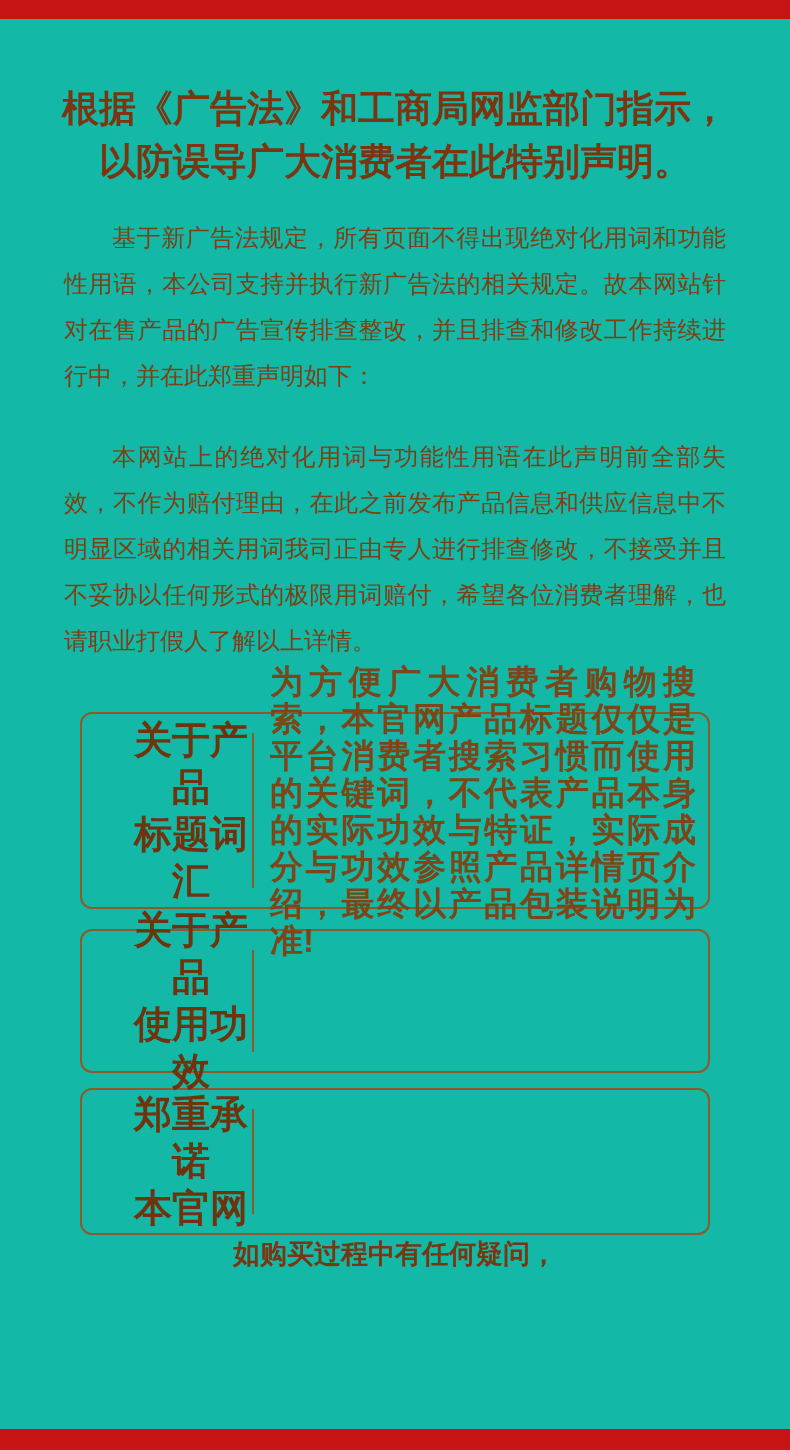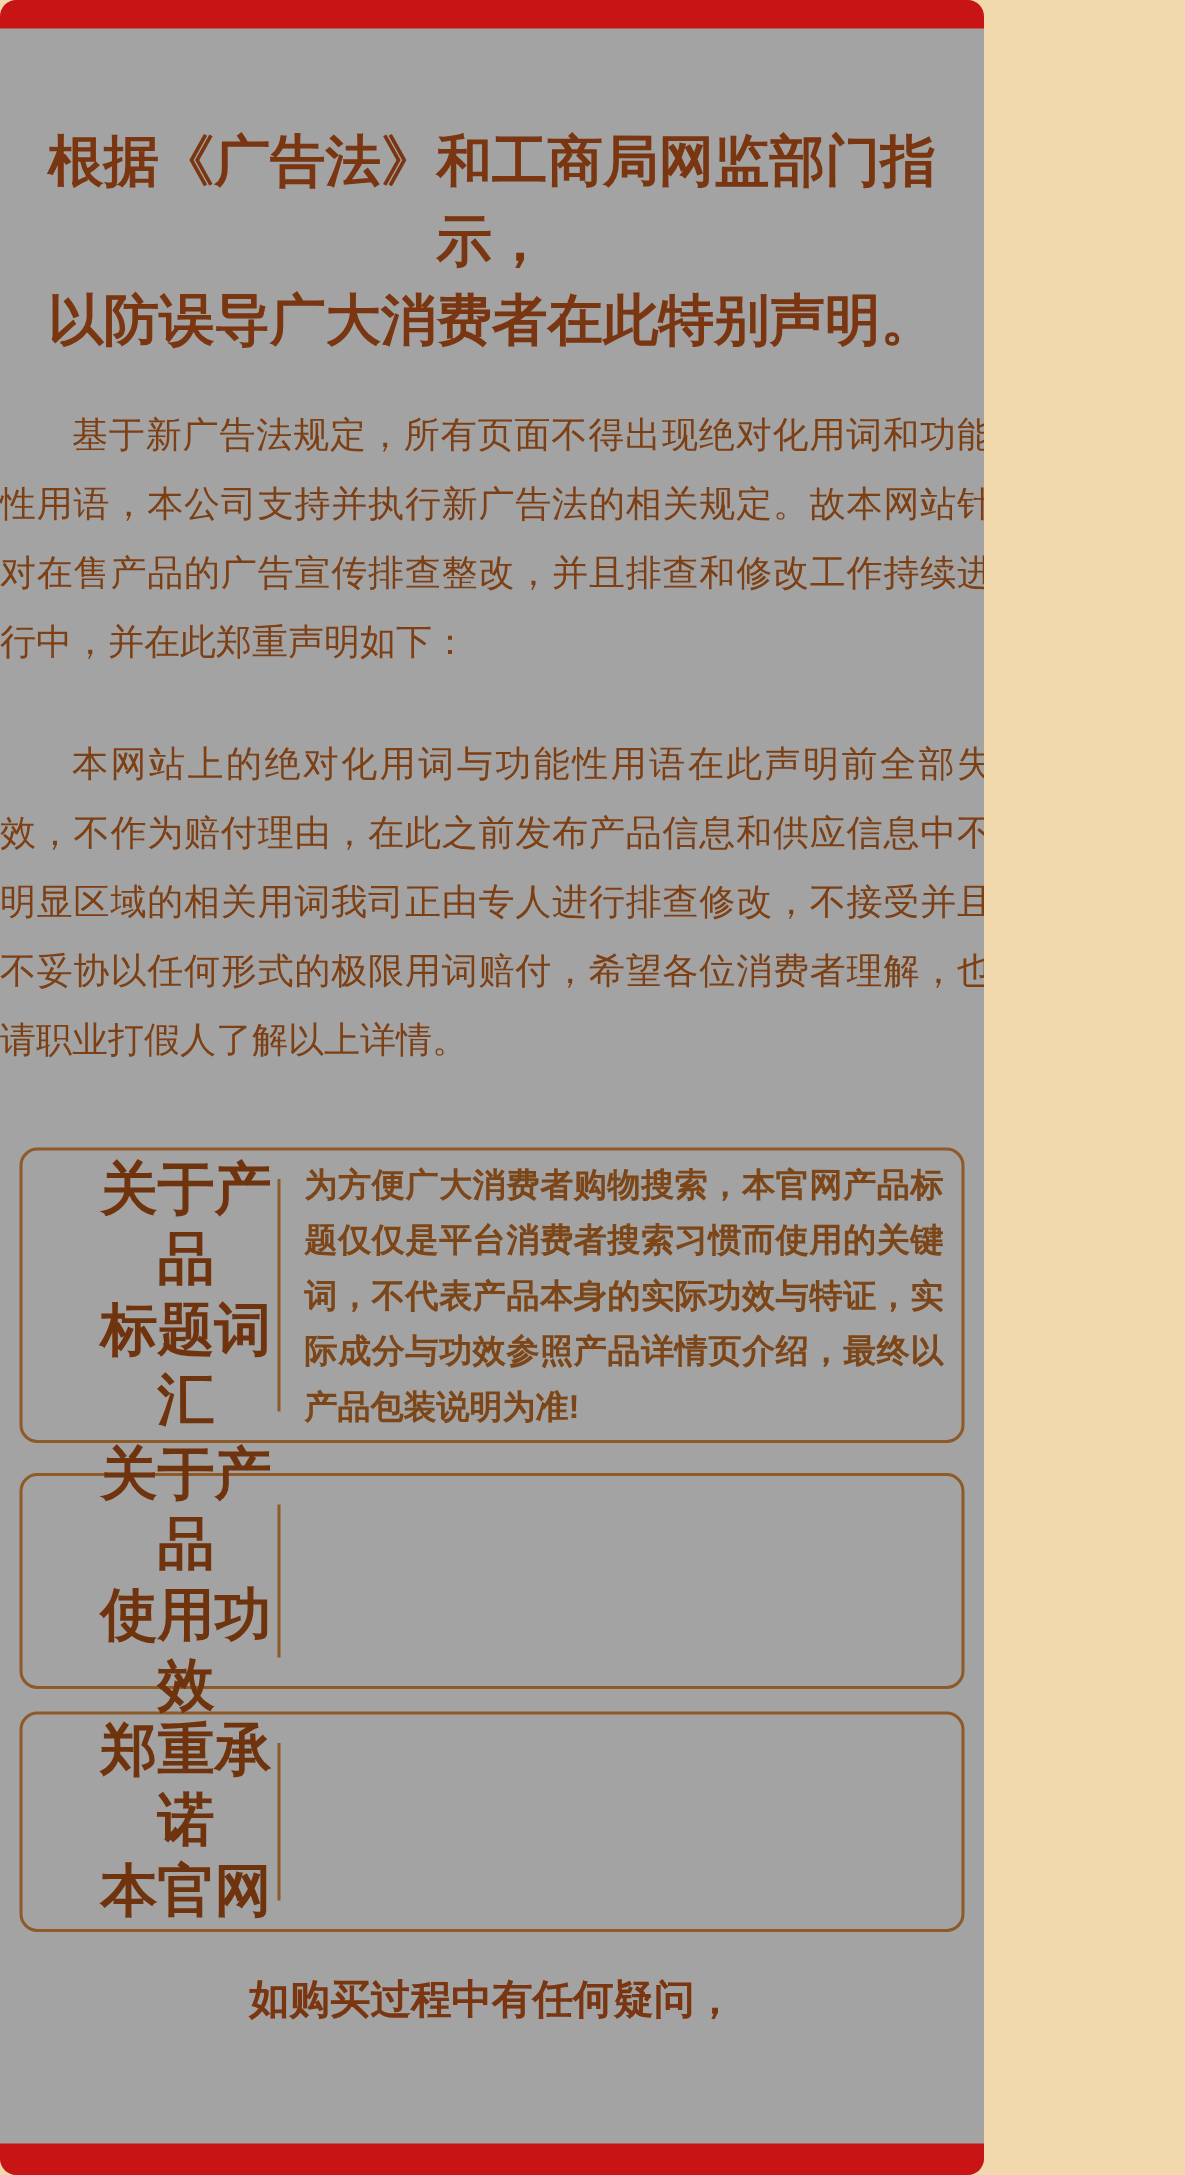--- a/index.html
+++ b/index.html
@@ -3,25 +3,24 @@
 <meta charset="utf-8">
 <style>
   * { margin: 0; padding: 0; box-sizing: border-box; }
   html, body { width: 790px; }
   body {
     font-family: "Liberation Serif", serif;
     background: #f2d9ad;
   }
   .page {
     position: relative;
-    width: 656px;
+    width: 790px;
     height: 1450px;
-    background: #a3a3a3;
+    background: #14b8a6;
     overflow: hidden;
-    border-radius: 11px;
   }
   .bar {
     width: 790px;
     background: #c81414;
   }
   .bar.top { height: 19px; }
   .bar.bottom {
     position: absolute;
     left: 0; bottom: 0;
     height: 21px;
@@ -86,27 +85,26 @@
     background: #8d5a28;
     margin: 19px 0;
   }
   .notice-text {
     flex: 1;
     display: flex;
     align-items: center;
     padding: 8px 12px 8px 16px;
     font-family: "Liberation Sans", sans-serif;
     font-weight: bold;
-    font-size: 22px;
+    font-size: 33px;
     line-height: 37px;
     color: #7c4618;
     text-align: justify;
   }
   .footer {
-    margin-top: 26px;
     text-align: center;
     font-family: "Liberation Serif", serif;
     font-weight: bold;
     font-size: 27px;
     line-height: 39px;
     color: #7a3511;
   }
   .footer .fline { display: block; }
 </style>
 </head>

